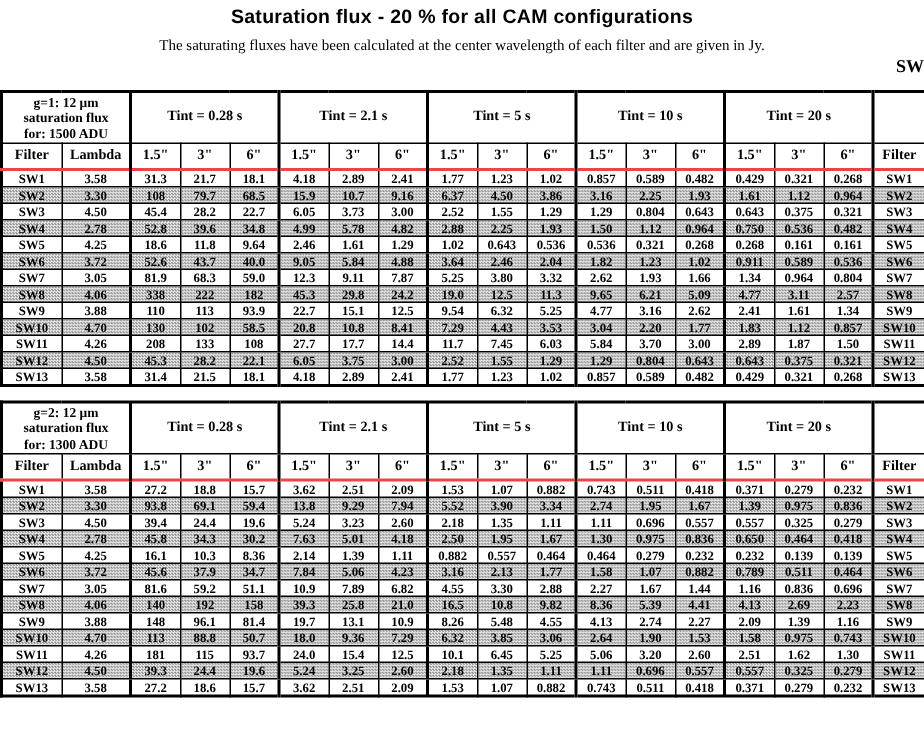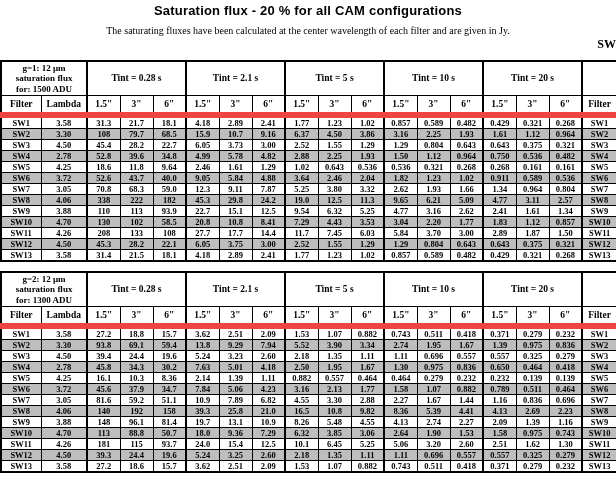--- a/index.html
+++ b/index.html
@@ -14,21 +14,21 @@
   .note-cond{width:58px;}
   .note-adu{width:66px;}
   .note-desc{flex:1;}
   table{border-collapse:collapse;table-layout:fixed;width:614px;
         border:2px solid #000;margin:0 0 9px 0;}
   th,td{border:1px solid #000;text-align:center;font-weight:bold;
         font-size:8.5px;line-height:10px;padding:0;overflow:hidden;white-space:nowrap;}
   thead th{font-size:9.5px;}
   thead tr.r1 th{height:33px;line-height:10.5px;}
   thead tr.r2 th{height:16px;}
-  thead{border-bottom:6px solid #ef4444;}
+  thead{border-bottom:2px solid #ef4444;}
   th.corner{font-size:9px;}
   .gstart{border-left-width:2px;}
   tbody td{height:10px;}
   tr.shaded td{background-image:repeating-conic-gradient(#8f8f8f 0% 25%,#ececec 0% 50%);
                background-size:2px 2px;}
 </style>
 </head>
 <body>
 
 <div class="page">
@@ -208,21 +208,21 @@
           <td>1.23</td>
           <td>1.02</td>
           <td class="gstart">0.911</td>
           <td>0.589</td>
           <td>0.536</td>
           <td class="gstart">SW6</td>
         </tr>
         <tr>
           <td>SW7</td>
           <td>3.05</td>
-          <td class="gstart">70.8</td>
+          <td class="gstart">81.9</td>
           <td>68.3</td>
           <td>59.0</td>
           <td class="gstart">12.3</td>
           <td>9.11</td>
           <td>7.87</td>
           <td class="gstart">5.25</td>
           <td>3.80</td>
           <td>3.32</td>
           <td class="gstart">2.62</td>
           <td>1.93</td>

